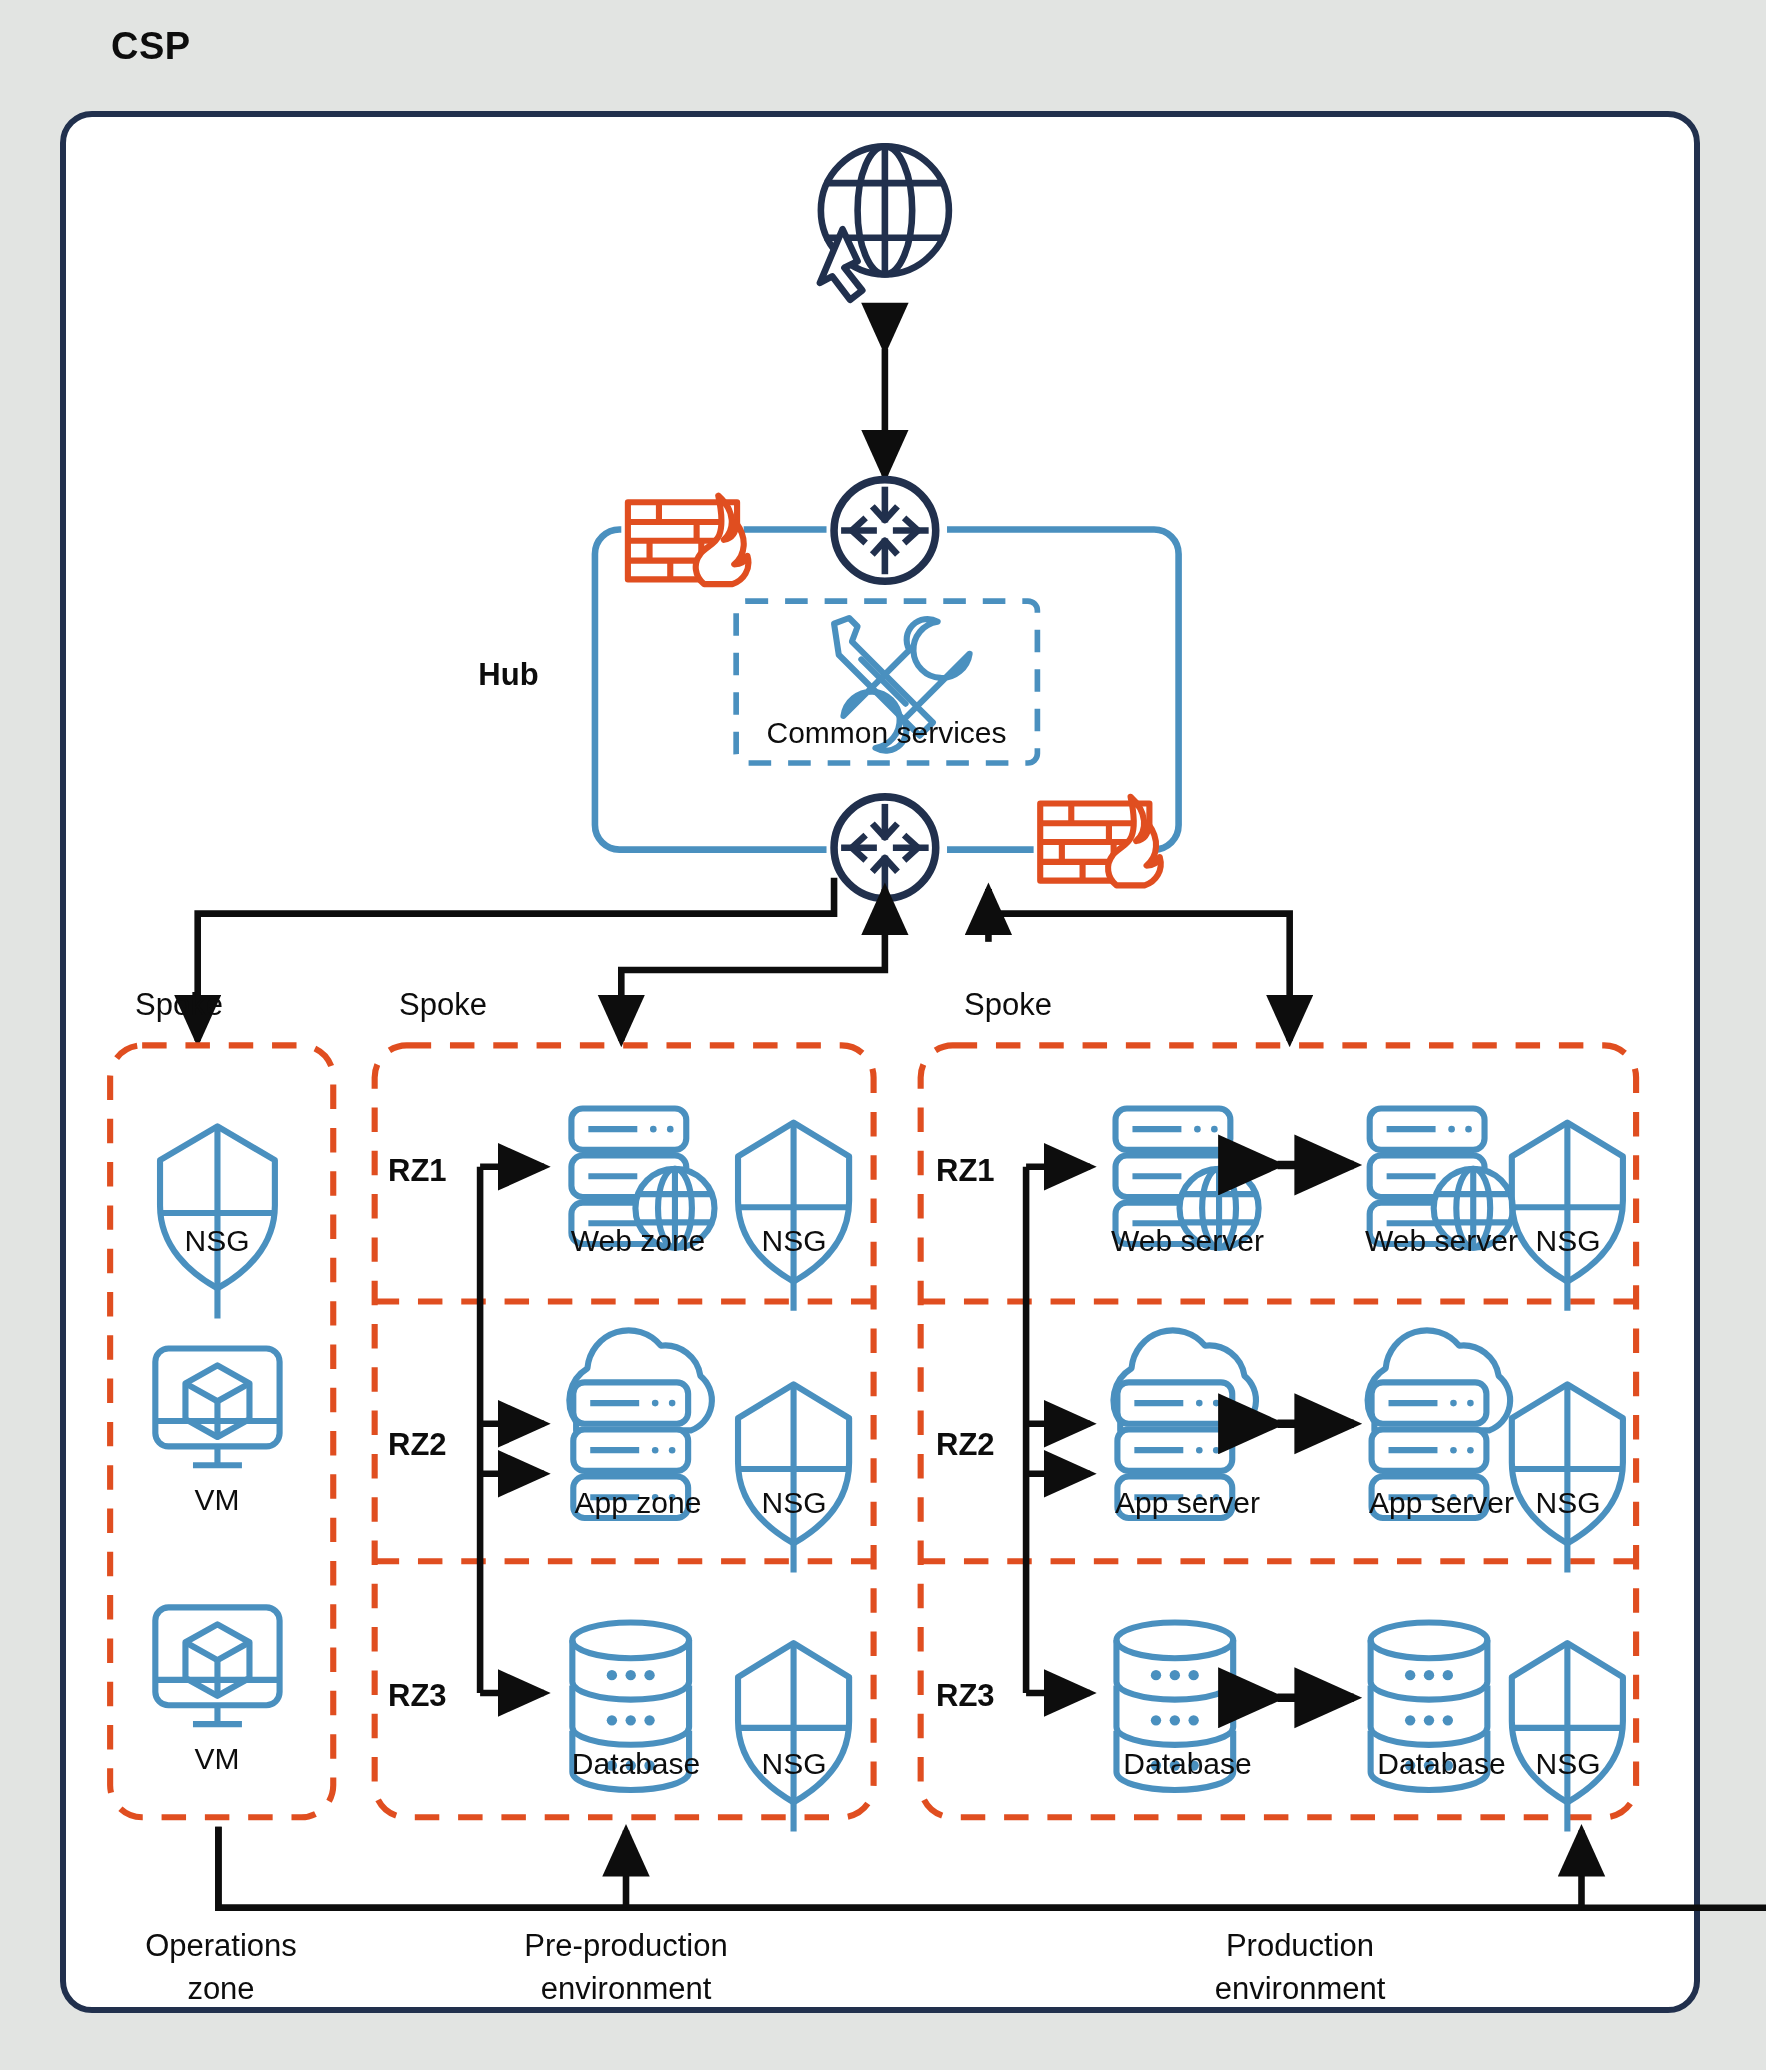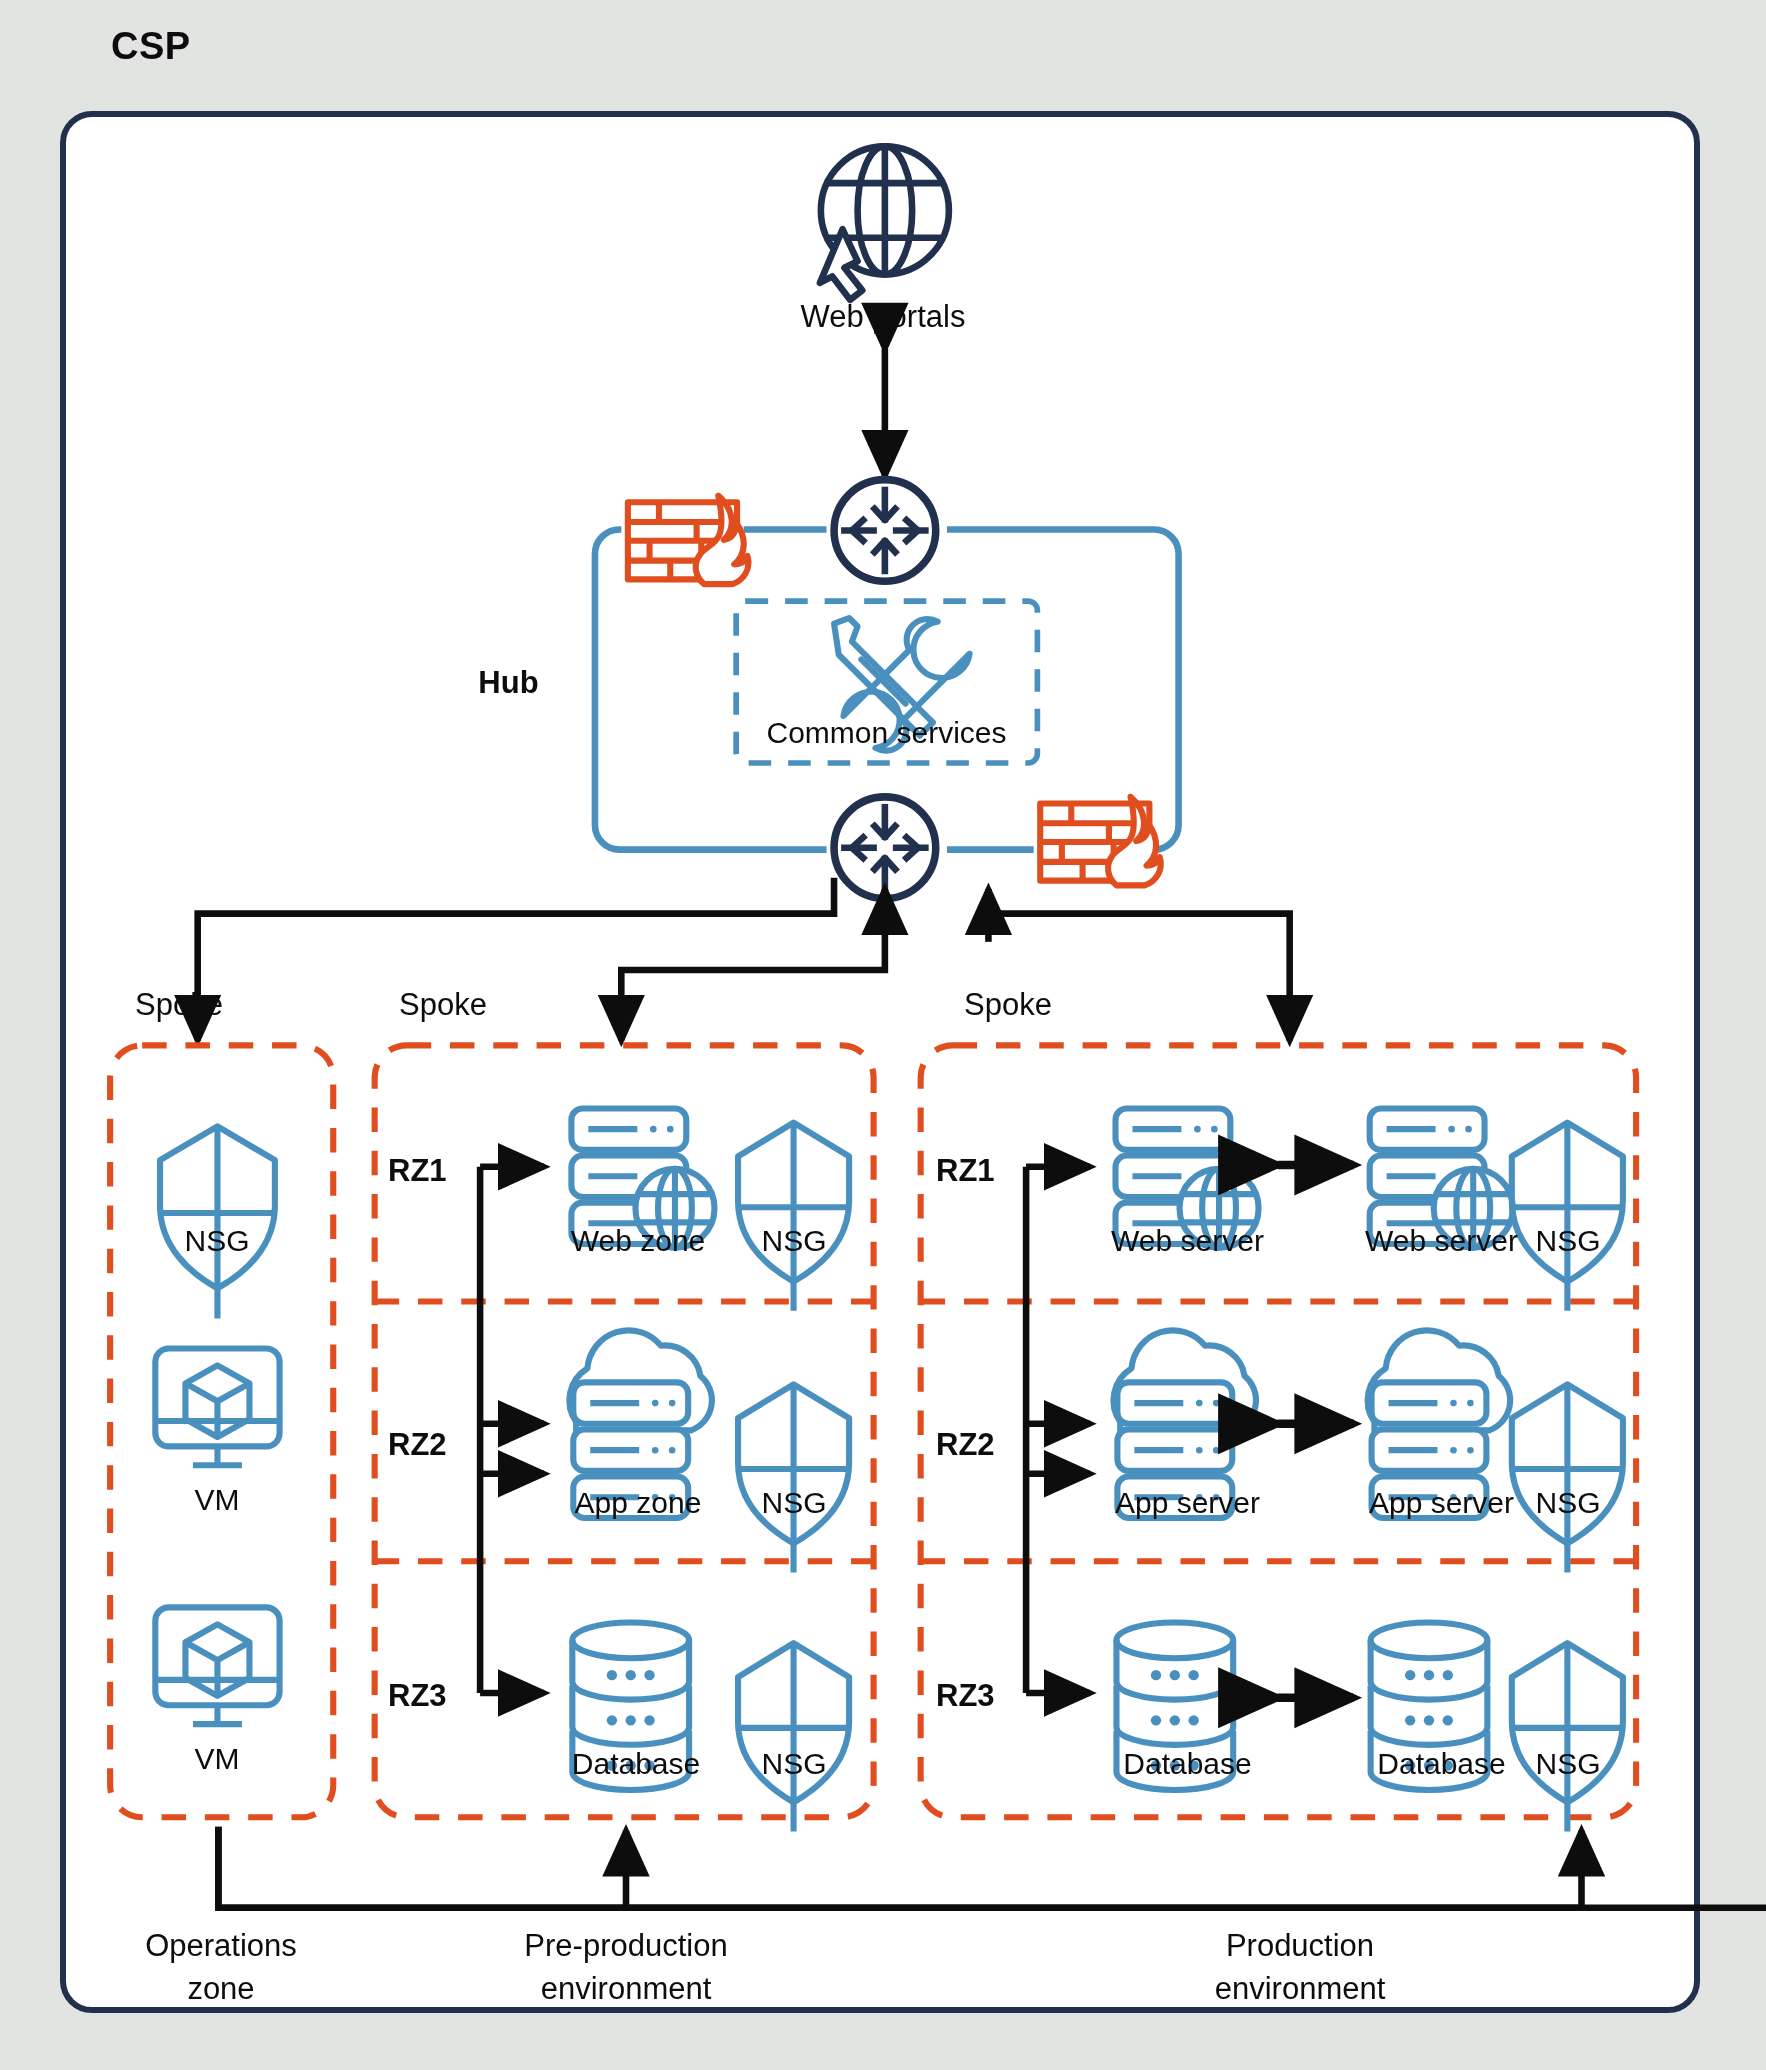--- a/index.html
+++ b/index.html
@@ -410,23 +410,22 @@
       <line x1="1665" y1="1745" x2="1665" y2="1945"></line>
       <line x1="1606" y1="1835" x2="1724" y2="1835"></line>
     </g>
 
     <path d="M232,1940 L232,2026 L1910,2026" fill="none" stroke="#0d0d0d" stroke-width="7" stroke-linejoin="miter"></path>
     <path d="M232,1940 L232,2026 L1680,2026" fill="none" stroke="#0d0d0d" stroke-width="7"></path>
     <path d="M665,2026 L665,1944" fill="none" stroke="#0d0d0d" stroke-width="7" marker-end="url(#ahb)"></path>
     <path d="M1680,2026 L1680,1944" fill="none" stroke="#0d0d0d" stroke-width="7" marker-end="url(#ahb)"></path>
   </svg>
 
-  <div class="lbl t32 nowrap" style="left:0;top:299px;width:1766px;">Web portals</div>
-
-  <div class="lbl t32 bold" style="left:452px;top:657px;width:113px;margin-top:8px;">Hub</div>
+
+  <div class="lbl t32 bold" style="left:452px;top:657px;width:113px;">Hub</div>
 
   <div class="lbl t30" style="left:736px;top:716px;width:301px;">Common services</div>
 
   <div class="lbl t32" style="left:113px;top:987px;width:132px;">Spoke</div>
   <div class="lbl t32" style="left:377px;top:987px;width:132px;">Spoke</div>
   <div class="lbl t32" style="left:942px;top:987px;width:132px;">Spoke</div>
 
   <div class="lbl t30" style="left:123px;top:1224px;width:188px;">NSG</div>
   <div class="lbl t30" style="left:123px;top:1483px;width:188px;">VM</div>
   <div class="lbl t30" style="left:123px;top:1742px;width:188px;">VM</div>

